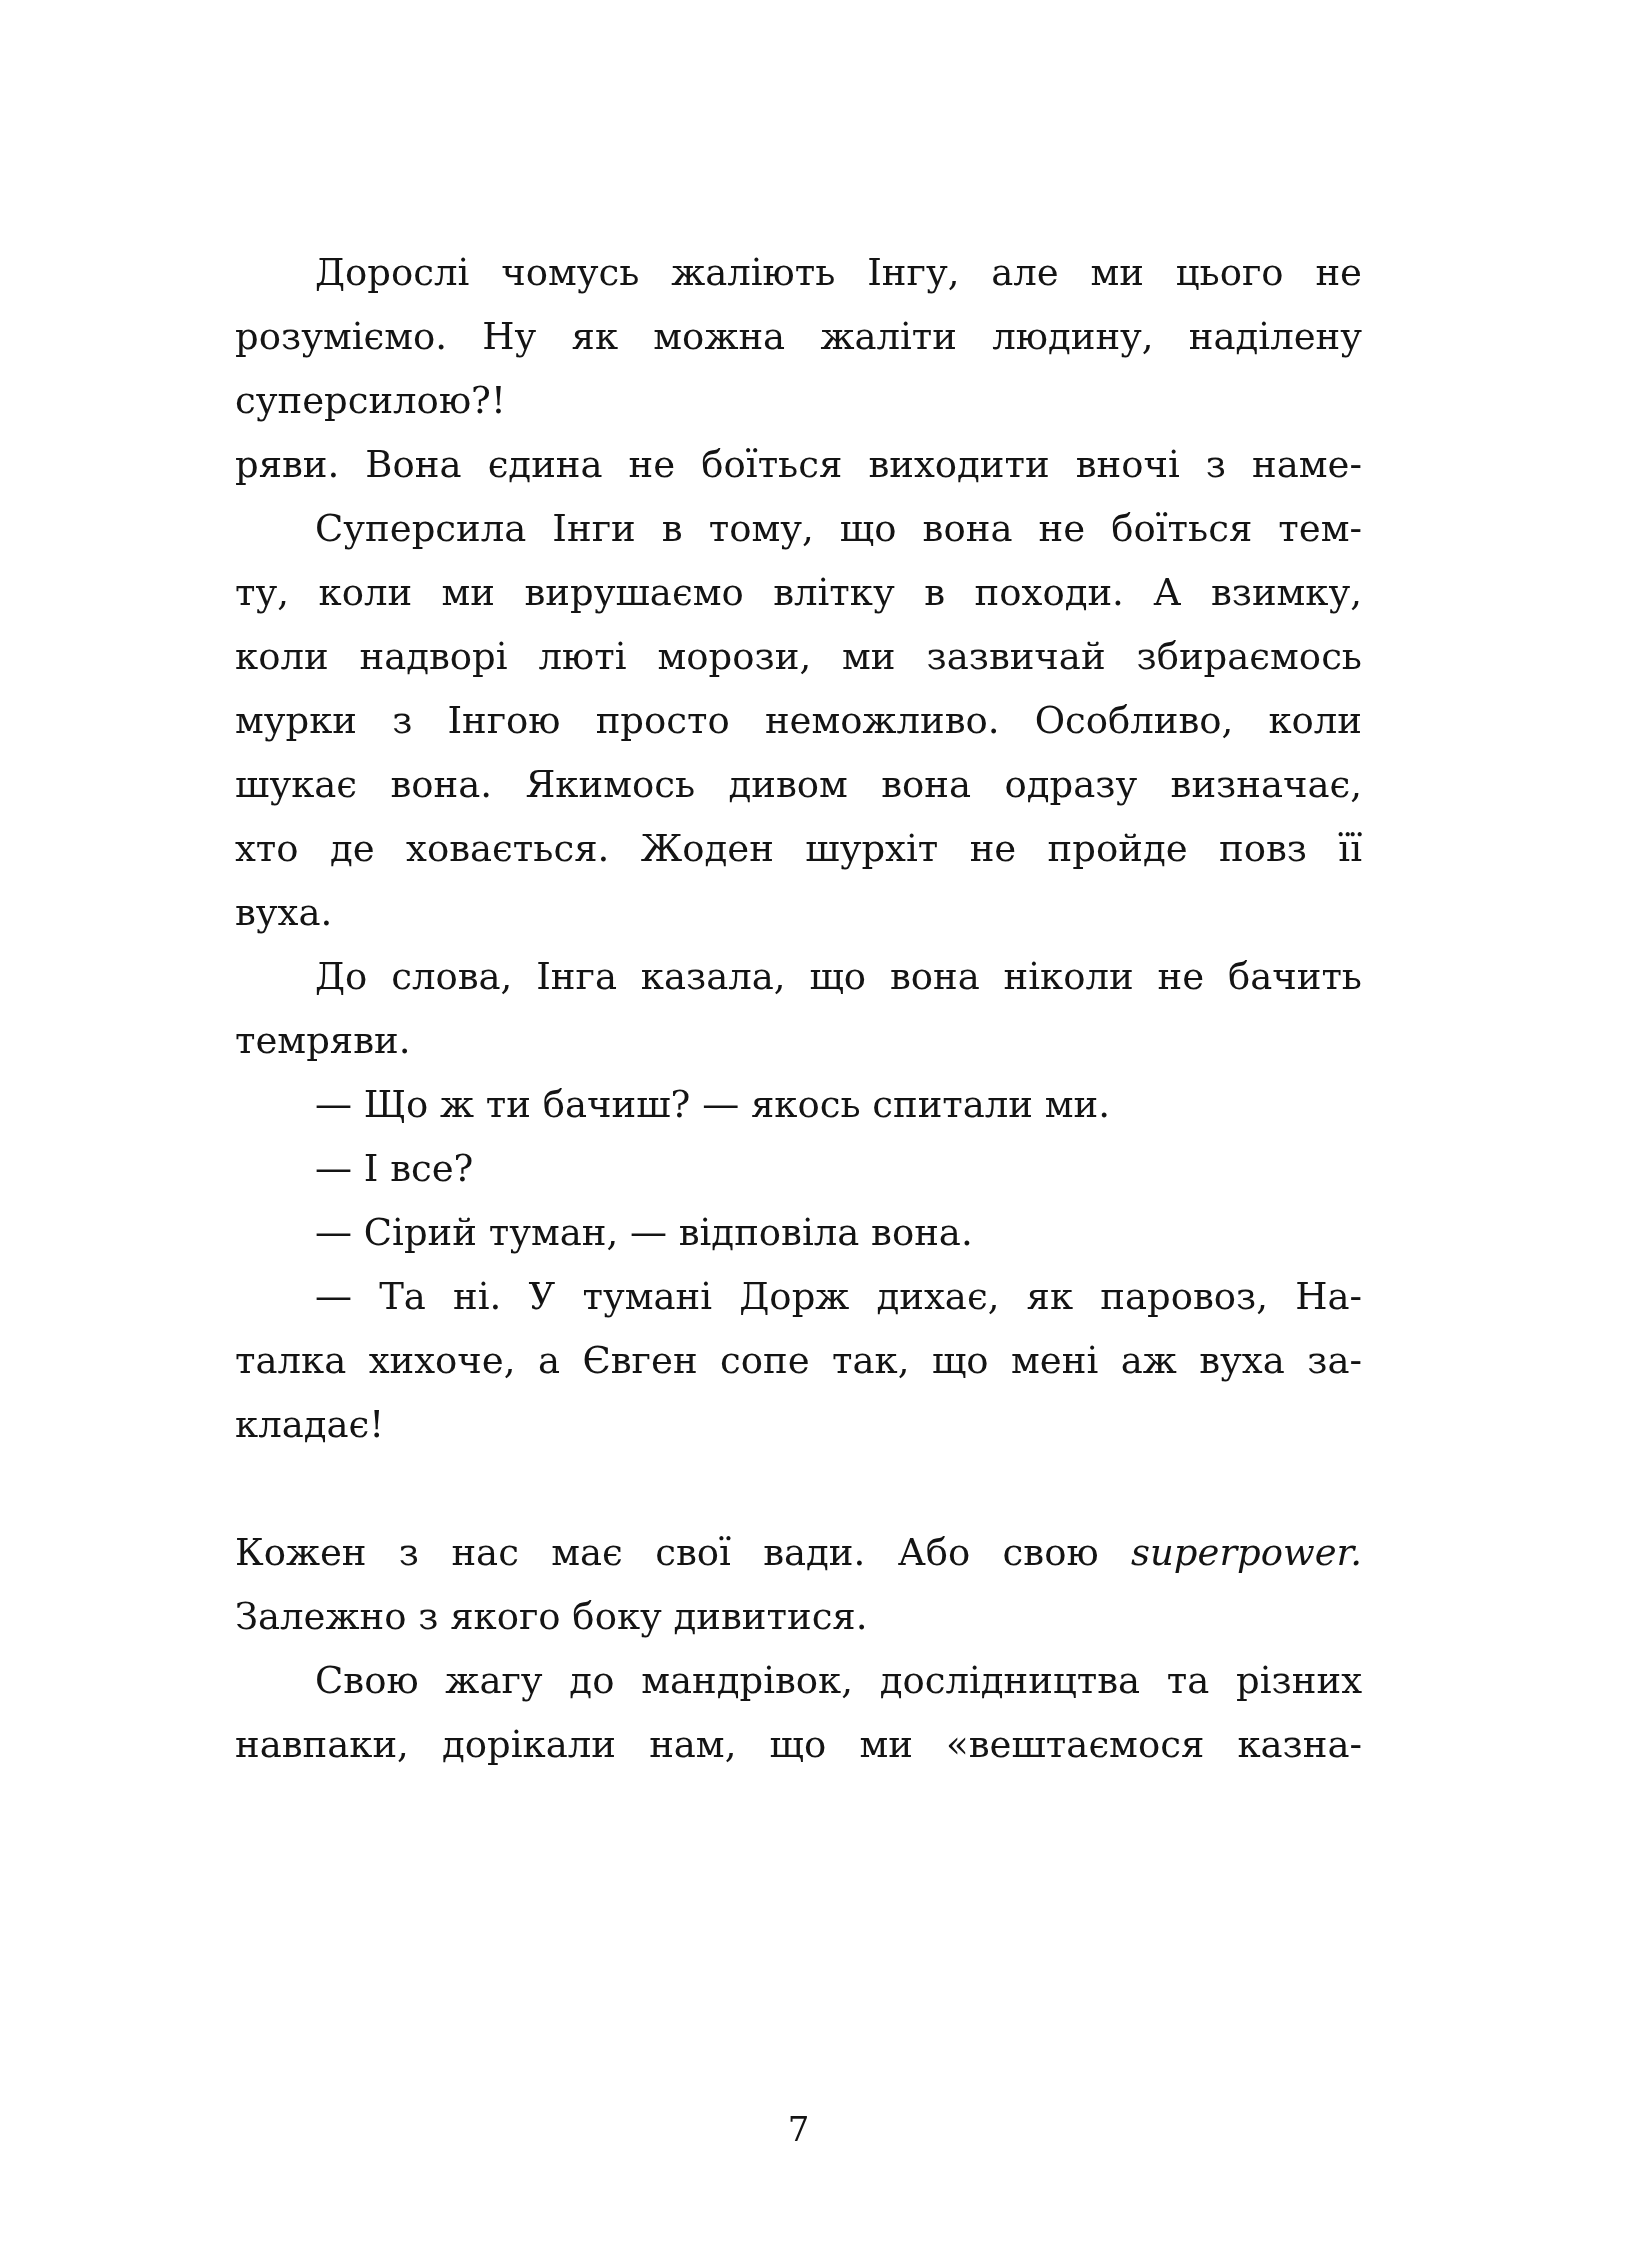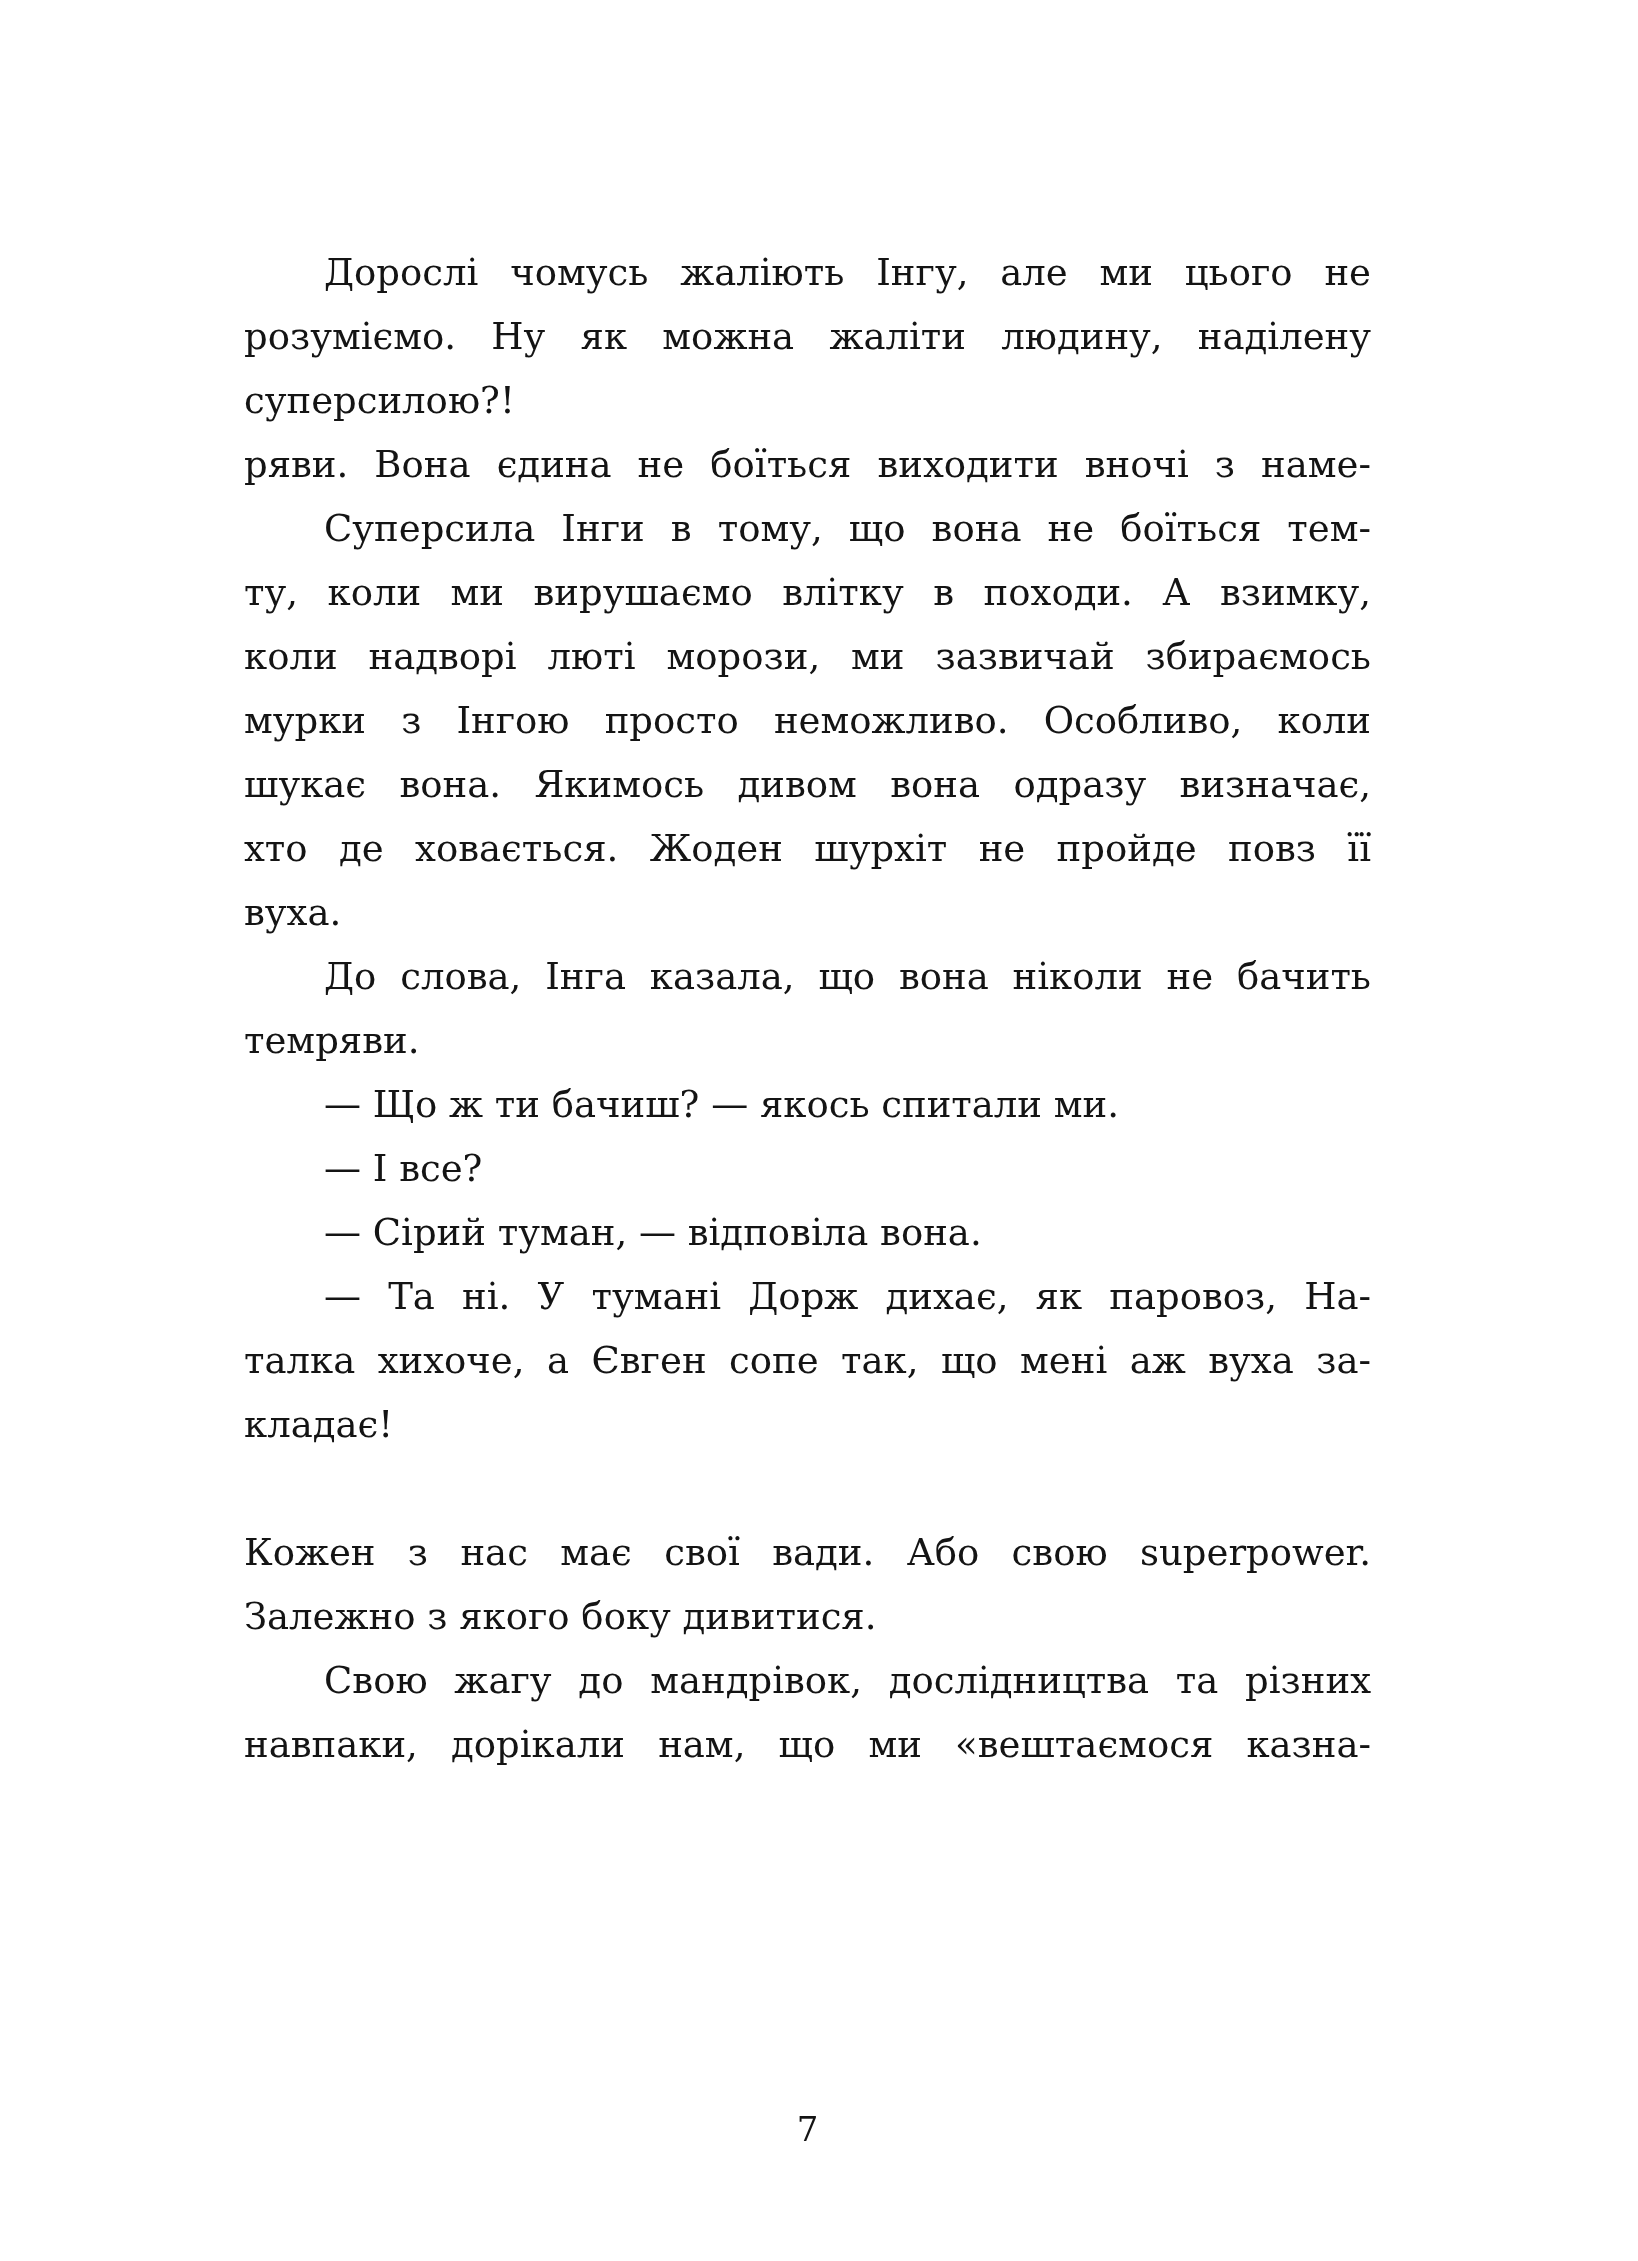--- a/index.html
+++ b/index.html
@@ -8,21 +8,21 @@
       background: #ffffff;
     }
     body {
       width: 1638px;
       height: 2261px;
       position: relative;
       overflow: hidden;
     }
     .page {
       position: absolute;
-      left: 16px;
+      left: 7px;
       top: 0;
       width: 1565px;
       height: 2261px;
       background: #ffffff;
     }
     .text-block {
       position: absolute;
       left: 228px;
       top: 241px;
       width: 1127px;
@@ -43,20 +43,21 @@
       text-align: right;
       text-align-last: left;
     }
     .line.indent {
       padding-left: 80px;
     }
     .line.blank {
       height: 64px;
     }
     .line .it {
+      font-style: italic;
     }
     .page-number {
       position: absolute;
       left: 0;
       width: 1583px;
       top: 2108px;
       text-align: center;
       font-family: "DejaVu Serif", "Liberation Serif", serif;
       font-size: 34px;
       line-height: 43px;

